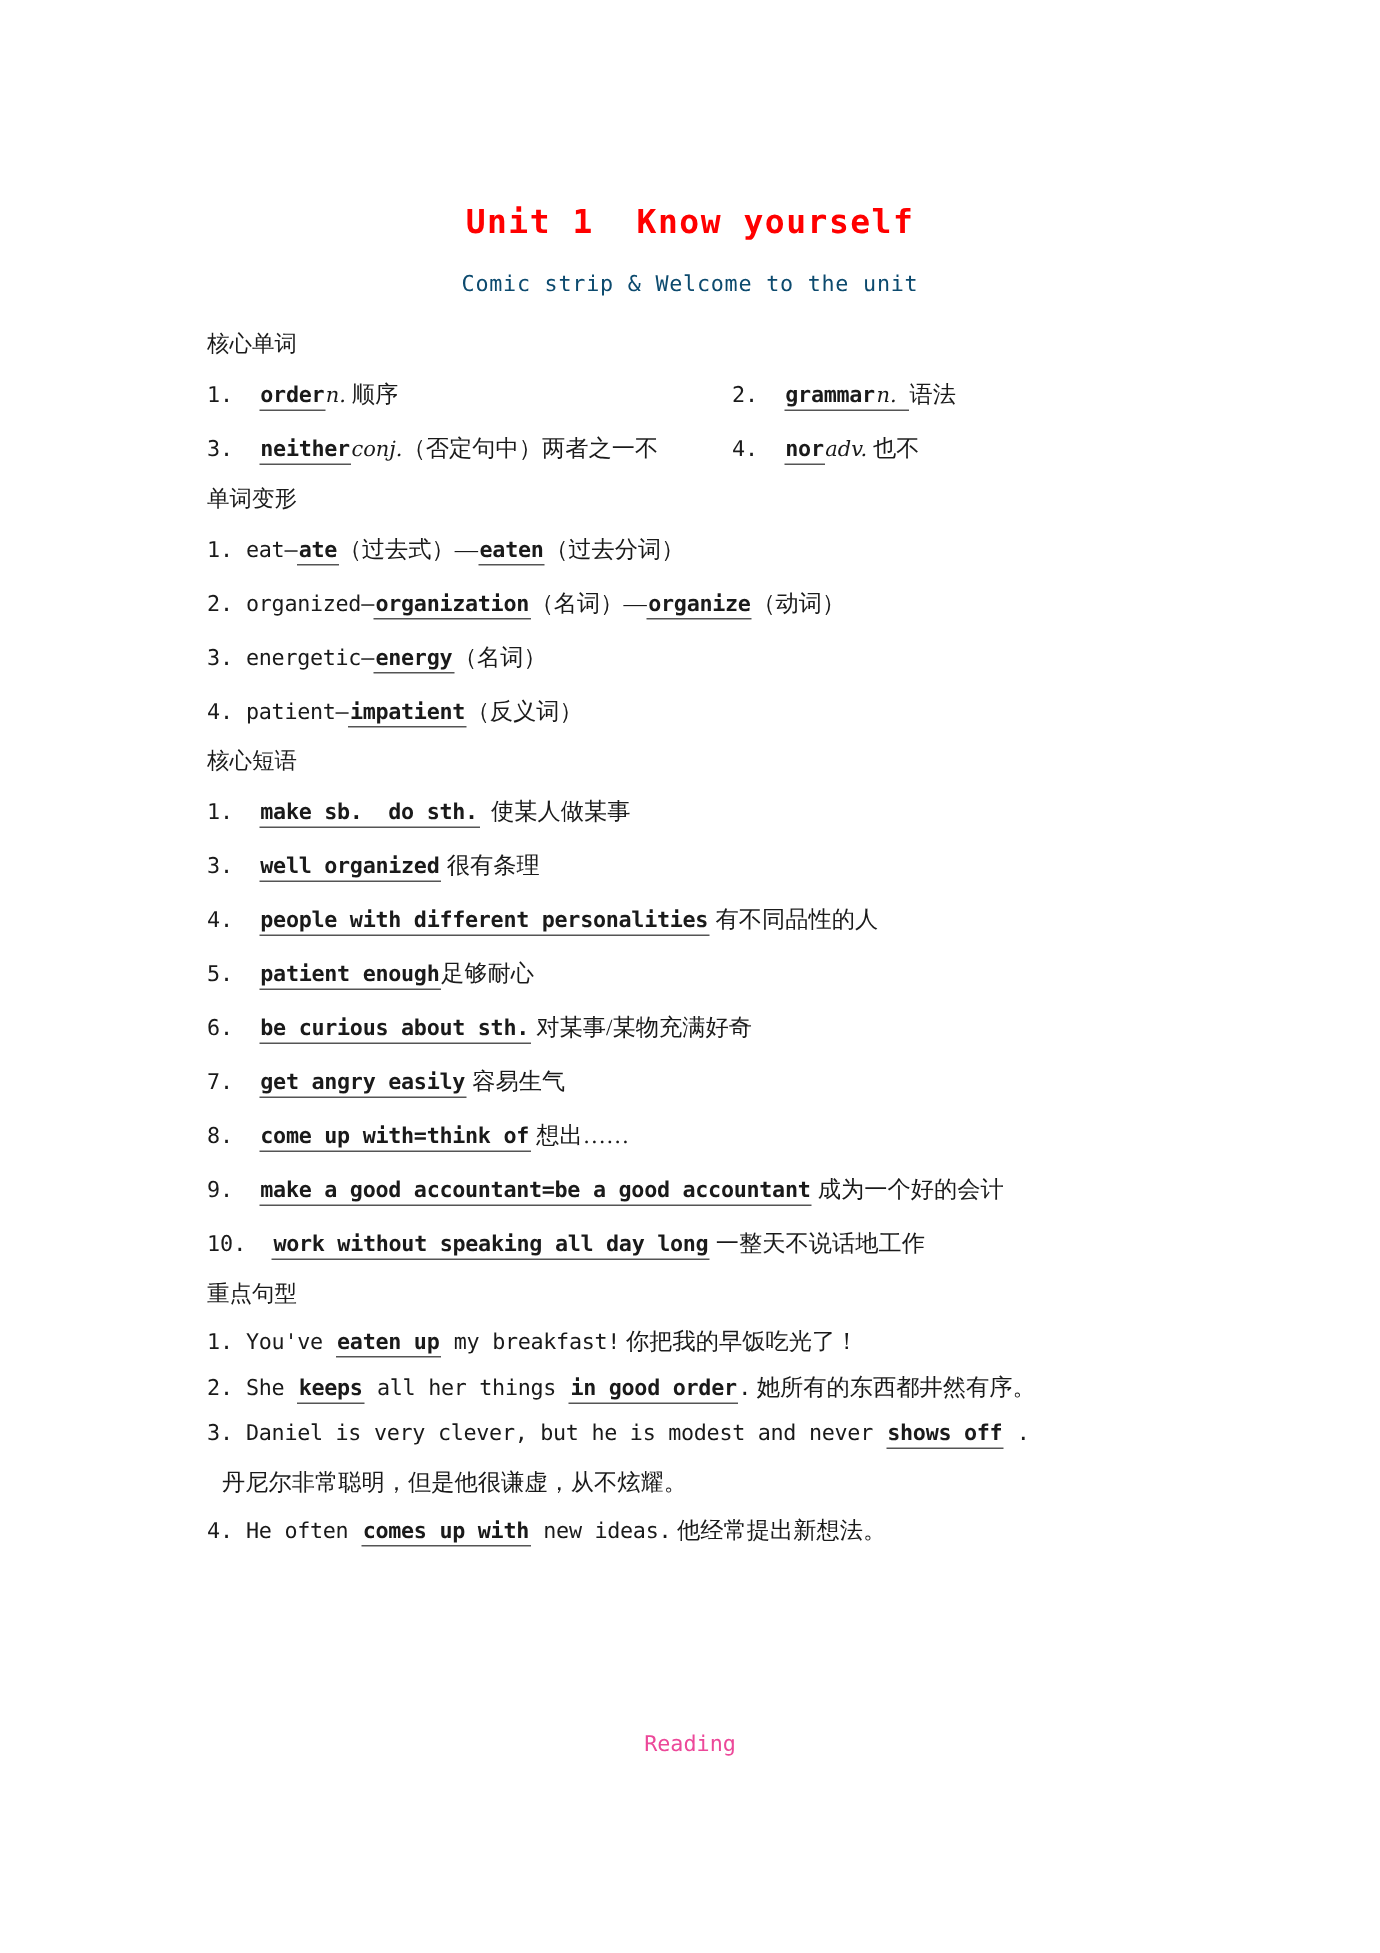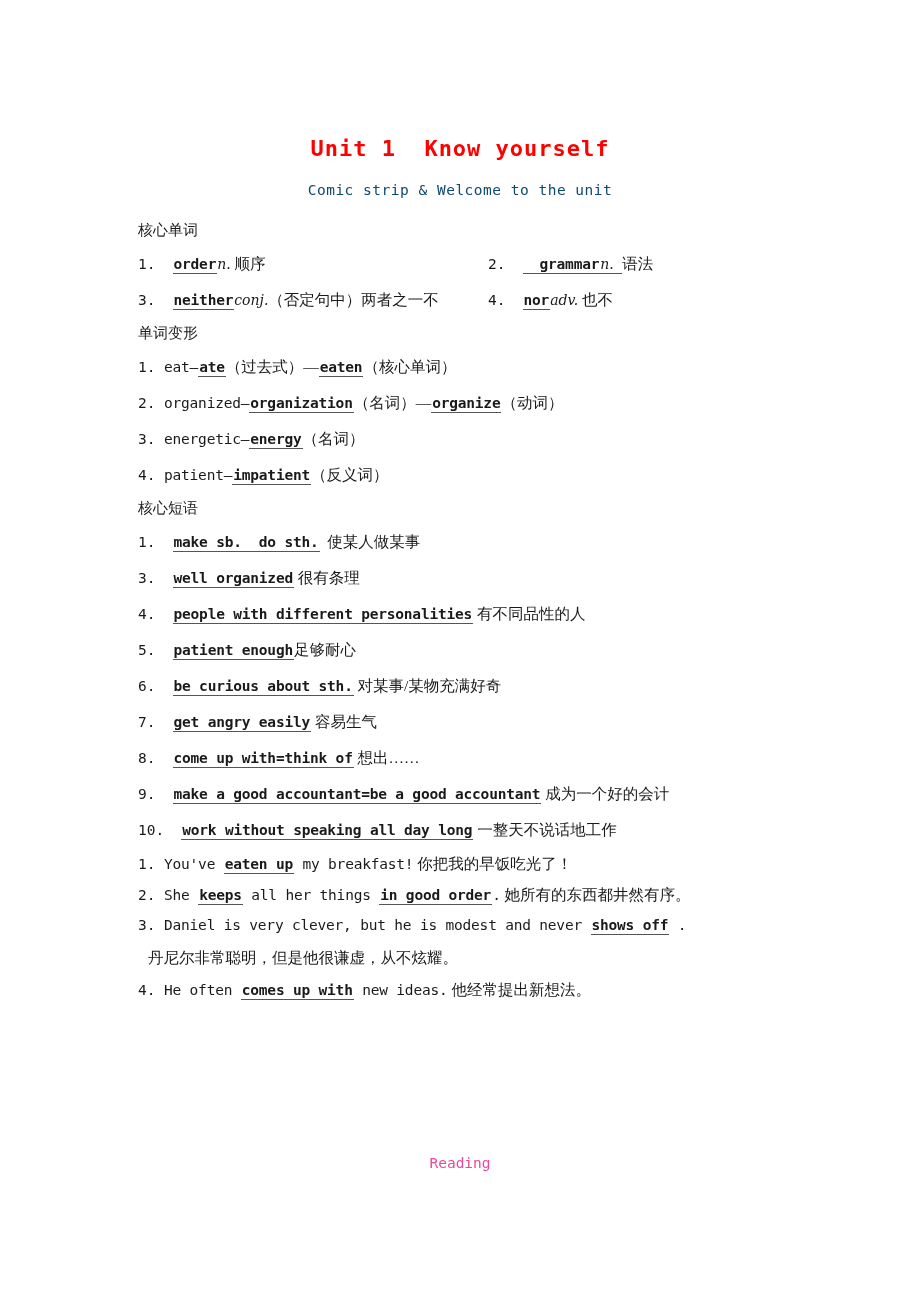--- a/index.html
+++ b/index.html
@@ -103,21 +103,21 @@
     font-size: 14.5px;
     border-bottom: 1px solid #555;
     padding: 0 1px 1px 1px;
     letter-spacing: -0.2px;
   }
   
   .ans-grp {
     border-bottom: 1px solid #555;
     padding-bottom: 1px;
   }
-  .ans-grp .ans { border-bottom: none; padding-bottom: 0; margin-left: 16px; }
+  .ans-grp .ans { border-bottom: none; padding-bottom: 0; }
 
   .two-col {
     display: flex;
   }
   .two-col .col-l { width: 350px; }
   .two-col .col-r { flex: 1; }
 
   .cont-line {
     height: 33px;
     line-height: 33px;
@@ -161,21 +161,21 @@
       <div class="col-l">
         <div class="row"><span class="num">3.</span><span class="lat">  </span><span class="ans">neither</span><span class="pos">conj.</span><span class="cn">（否定句中）两者之一不</span></div>
       </div>
       <div class="col-r">
         <div class="row"><span class="num">4.</span><span class="lat">  </span><span class="ans">nor</span><span class="pos">adv.</span><span class="cn"> </span><span class="cn">也不</span></div>
       </div>
     </div>
 
     <div class="section-head">单词变形</div>
 
-    <div class="row"><span class="num">1.</span><span class="lat"> </span><span class="lat">eat—</span><span class="ans">ate</span><span class="cn">（过去式）—</span><span class="ans">eaten</span><span class="cn">（核心单词）</span></div>
+    <div class="row"><span class="num">1.</span><span class="lat"> </span><span class="lat">eat—</span><span class="ans">ate</span><span class="cn">（过去式）—</span><span class="ans">eaten</span><span class="cn">（过去分词）</span></div>
 
     <div class="row"><span class="num">2.</span><span class="lat"> </span><span class="lat">organized—</span><span class="ans">organization</span><span class="cn">（名词）—</span><span class="ans">organize</span><span class="cn">（动词）</span></div>
 
     <div class="row"><span class="num">3.</span><span class="lat"> </span><span class="lat">energetic—</span><span class="ans">energy</span><span class="cn">（名词）</span></div>
 
     <div class="row"><span class="num">4.</span><span class="lat"> </span><span class="lat">patient—</span><span class="ans">impatient</span><span class="cn">（反义词）</span></div>
 
     <div class="section-head">核心短语</div>
 
     <div class="row"><span class="num">1.</span><span class="lat">  </span><span class="ans">make sb.  do sth.</span><span class="cn">  </span><span class="cn">使某人做某事</span></div>
@@ -190,20 +190,21 @@
     <div class="row"><span class="num">6.</span><span class="lat">  </span><span class="ans">be curious about sth.</span><span class="cn"> </span><span class="cn">对某事/某物充满好奇</span></div>
 
     <div class="row"><span class="num">7.</span><span class="lat">  </span><span class="ans">get angry easily</span><span class="cn"> </span><span class="cn">容易生气</span></div>
 
     <div class="row"><span class="num">8.</span><span class="lat">  </span><span class="ans">come up with=think of</span><span class="cn"> </span><span class="cn">想出……</span></div>
 
     <div class="row"><span class="num">9.</span><span class="lat">  </span><span class="ans">make a good accountant=be a good accountant</span><span class="cn"> </span><span class="cn">成为一个好的会计</span></div>
 
     <div class="row"><span class="num">10.</span><span class="lat">  </span><span class="ans">work without speaking all day long</span><span class="cn"> </span><span class="cn">一整天不说话地工作</span></div>
 
+    <div class="section-head">重点句型</div>
 
     <div class="row tight"><span class="num">1.</span><span class="lat"> </span><span class="lat">You've</span><span class="lat"> </span><span class="ans">eaten up</span><span class="lat"> </span><span class="lat">my breakfast!</span><span class="cn"> </span><span class="cn">你把我的早饭吃光了！</span></div>
 
     <div class="row tight"><span class="num">2.</span><span class="lat"> </span><span class="lat">She</span><span class="lat"> </span><span class="ans">keeps</span><span class="lat"> </span><span class="lat">all her things</span><span class="lat"> </span><span class="ans">in good order</span><span class="lat">.</span><span class="cn"> </span><span class="cn">她所有的东西都井然有序。</span></div>
 
     <div class="row tight"><span class="num">3.</span><span class="lat"> </span><span class="lat">Daniel is very clever, but he is modest and never</span><span class="lat"> </span><span class="ans">shows off</span><span class="lat"> </span><span class="lat">.</span></div>
 
     <div class="cont-line">丹尼尔非常聪明，但是他很谦虚，从不炫耀。</div>
 
     <div class="row tight"><span class="num">4.</span><span class="lat"> </span><span class="lat">He often</span><span class="lat"> </span><span class="ans">comes up with</span><span class="lat"> </span><span class="lat">new ideas.</span><span class="cn"> </span><span class="cn">他经常提出新想法。</span></div>

